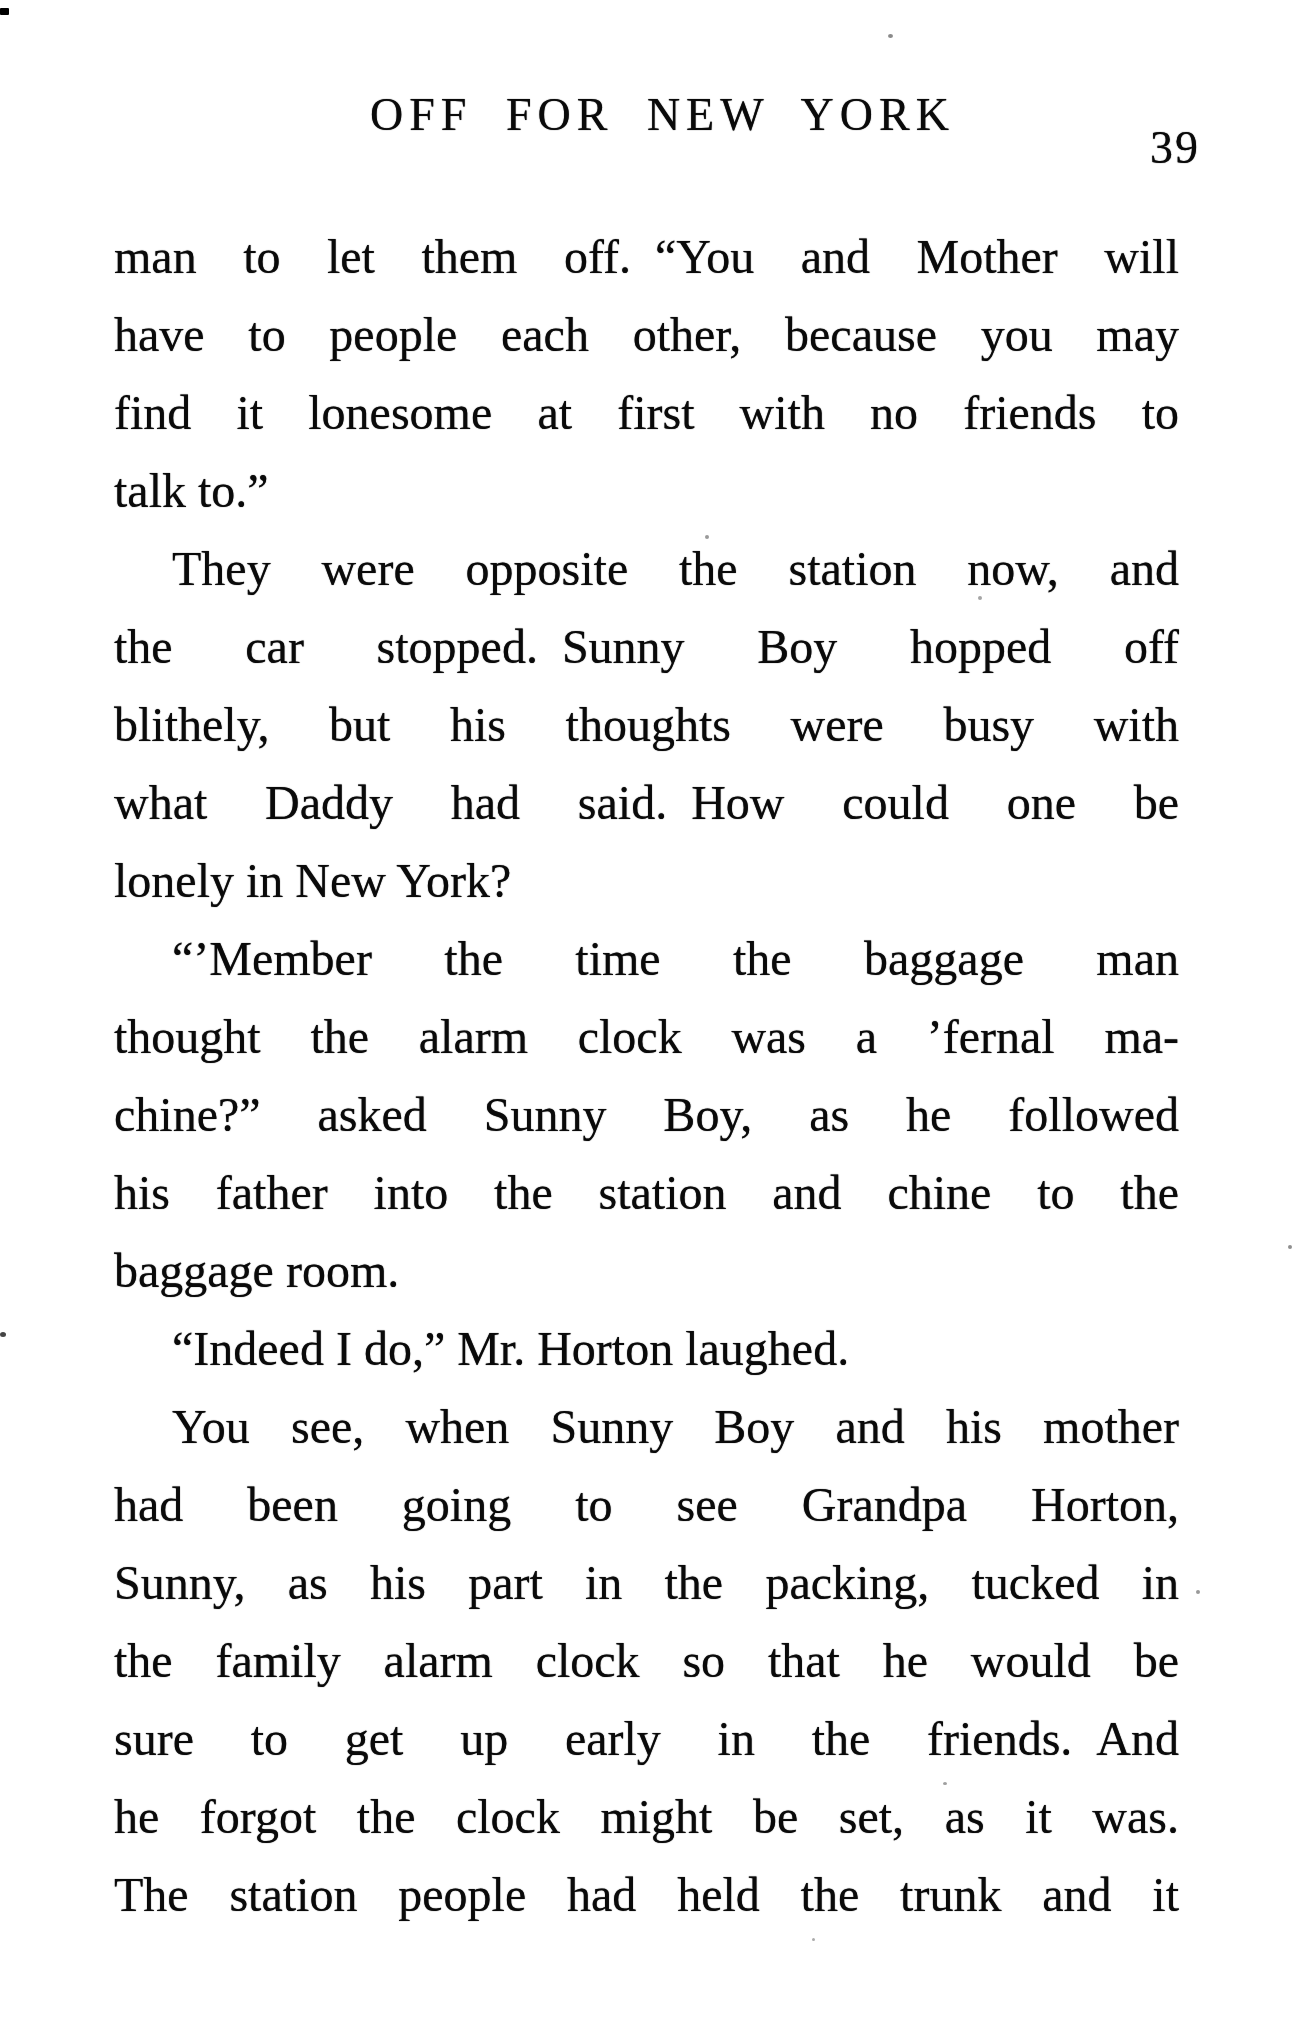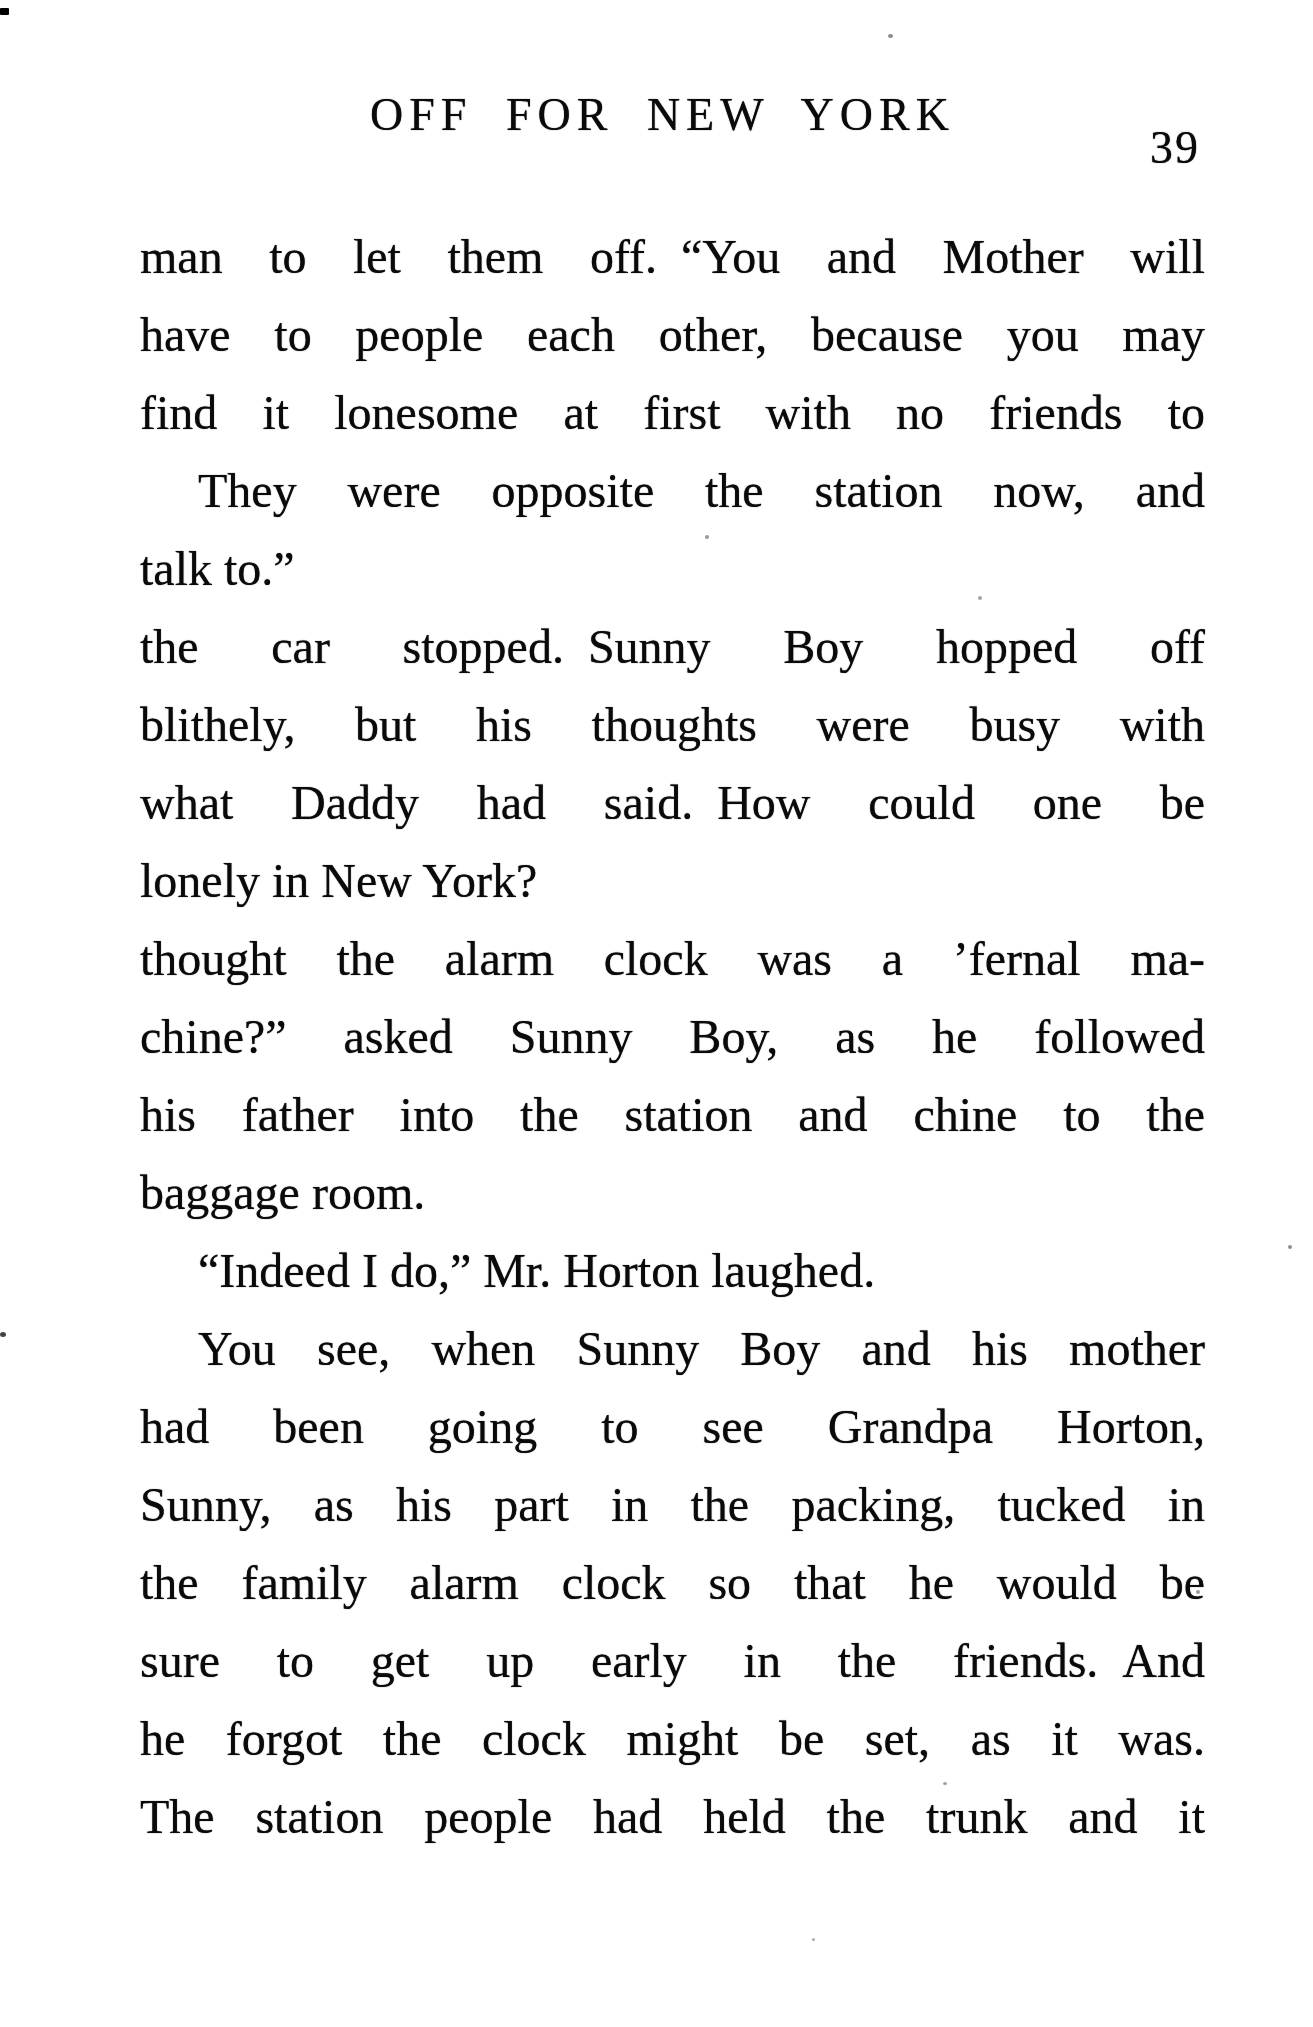--- a/index.html
+++ b/index.html
@@ -36,21 +36,21 @@
     position: absolute;
     right: 113px;
     top: 92px;
     font-size: 46px;
     letter-spacing: 2px;
     text-shadow: 0 0 1px rgba(0,0,0,0.85);
     margin-top: 29px;
   }
   .body-text {
     position: absolute;
-    left: 140px;
+    left: 114px;
     top: 218px;
     width: 1065px;
     font-size: 48px;
     line-height: 78px;
     text-shadow: 0 0 1px rgba(0,0,0,0.8);
   }
   .line {
     text-align: justify;
     text-align-last: left;
     text-justify: inter-word;
@@ -69,26 +69,27 @@
 <div class="page">
 
   <div class="running-head">OFF FOR NEW YORK</div>
 
   <div class="page-number">39</div>
 
   <div class="body-text">
       <div class="line just">man to let them off. “You and Mother will</div>
       <div class="line just">have to people each other, because you may</div>
       <div class="line just">find it lonesome at first with no friends to</div>
+      <div class="line">talk to.”</div>
       <div class="line just indent">They were opposite the station now, and</div>
-      <div class="line">talk to.”</div>
       <div class="line just">the car stopped. Sunny Boy hopped off</div>
       <div class="line just">blithely, but his thoughts were busy with</div>
       <div class="line just">what Daddy had said. How could one be</div>
       <div class="line">lonely in New York?</div>
+      <div class="line just indent">“’Member the time the baggage man</div>
       <div class="line just">thought the alarm clock was a ’fernal ma-</div>
       <div class="line just">chine?” asked Sunny Boy, as he followed</div>
       <div class="line just">his father into the station and chine to the</div>
       <div class="line">baggage room.</div>
       <div class="line indent">“Indeed I do,” Mr. Horton laughed.</div>
       <div class="line just indent">You see, when Sunny Boy and his mother</div>
       <div class="line just">had been going to see Grandpa Horton,</div>
       <div class="line just">Sunny, as his part in the packing, tucked in</div>
       <div class="line just">the family alarm clock so that he would be</div>
       <div class="line just">sure to get up early in the friends. And</div>

